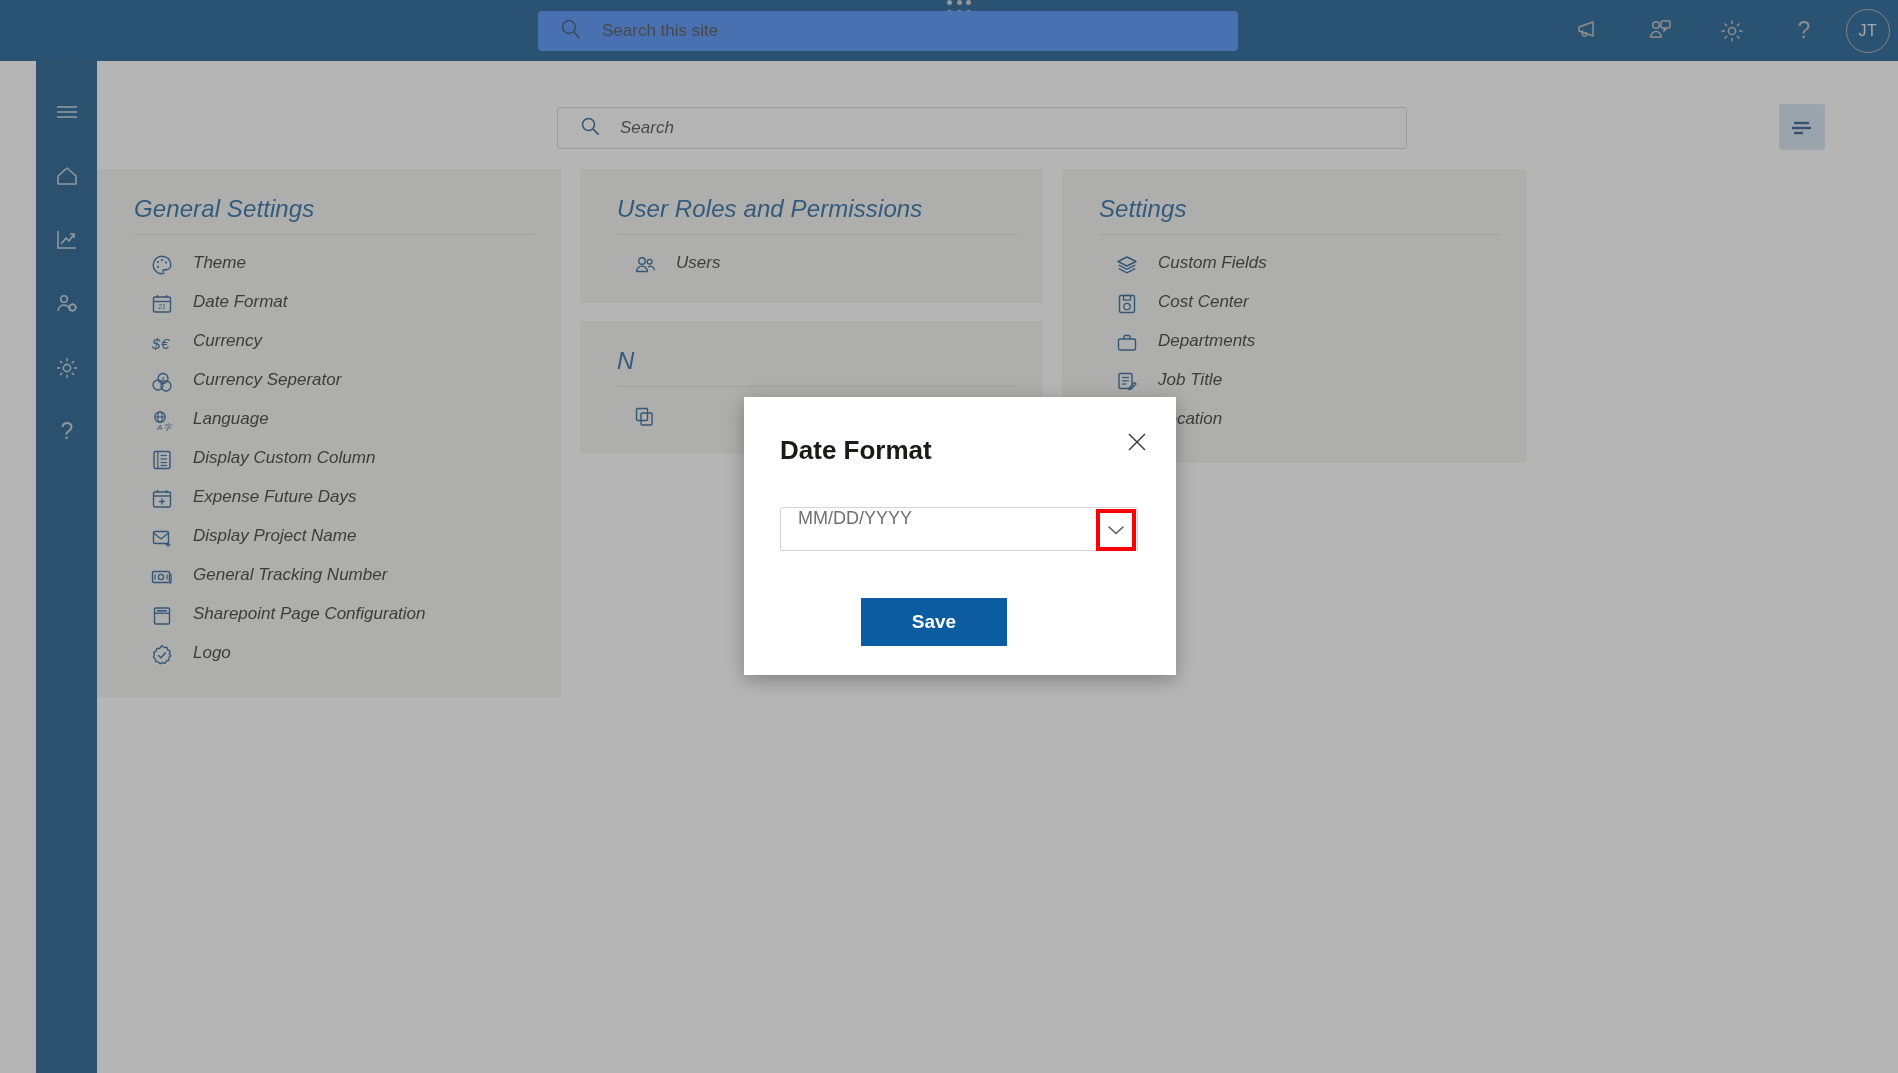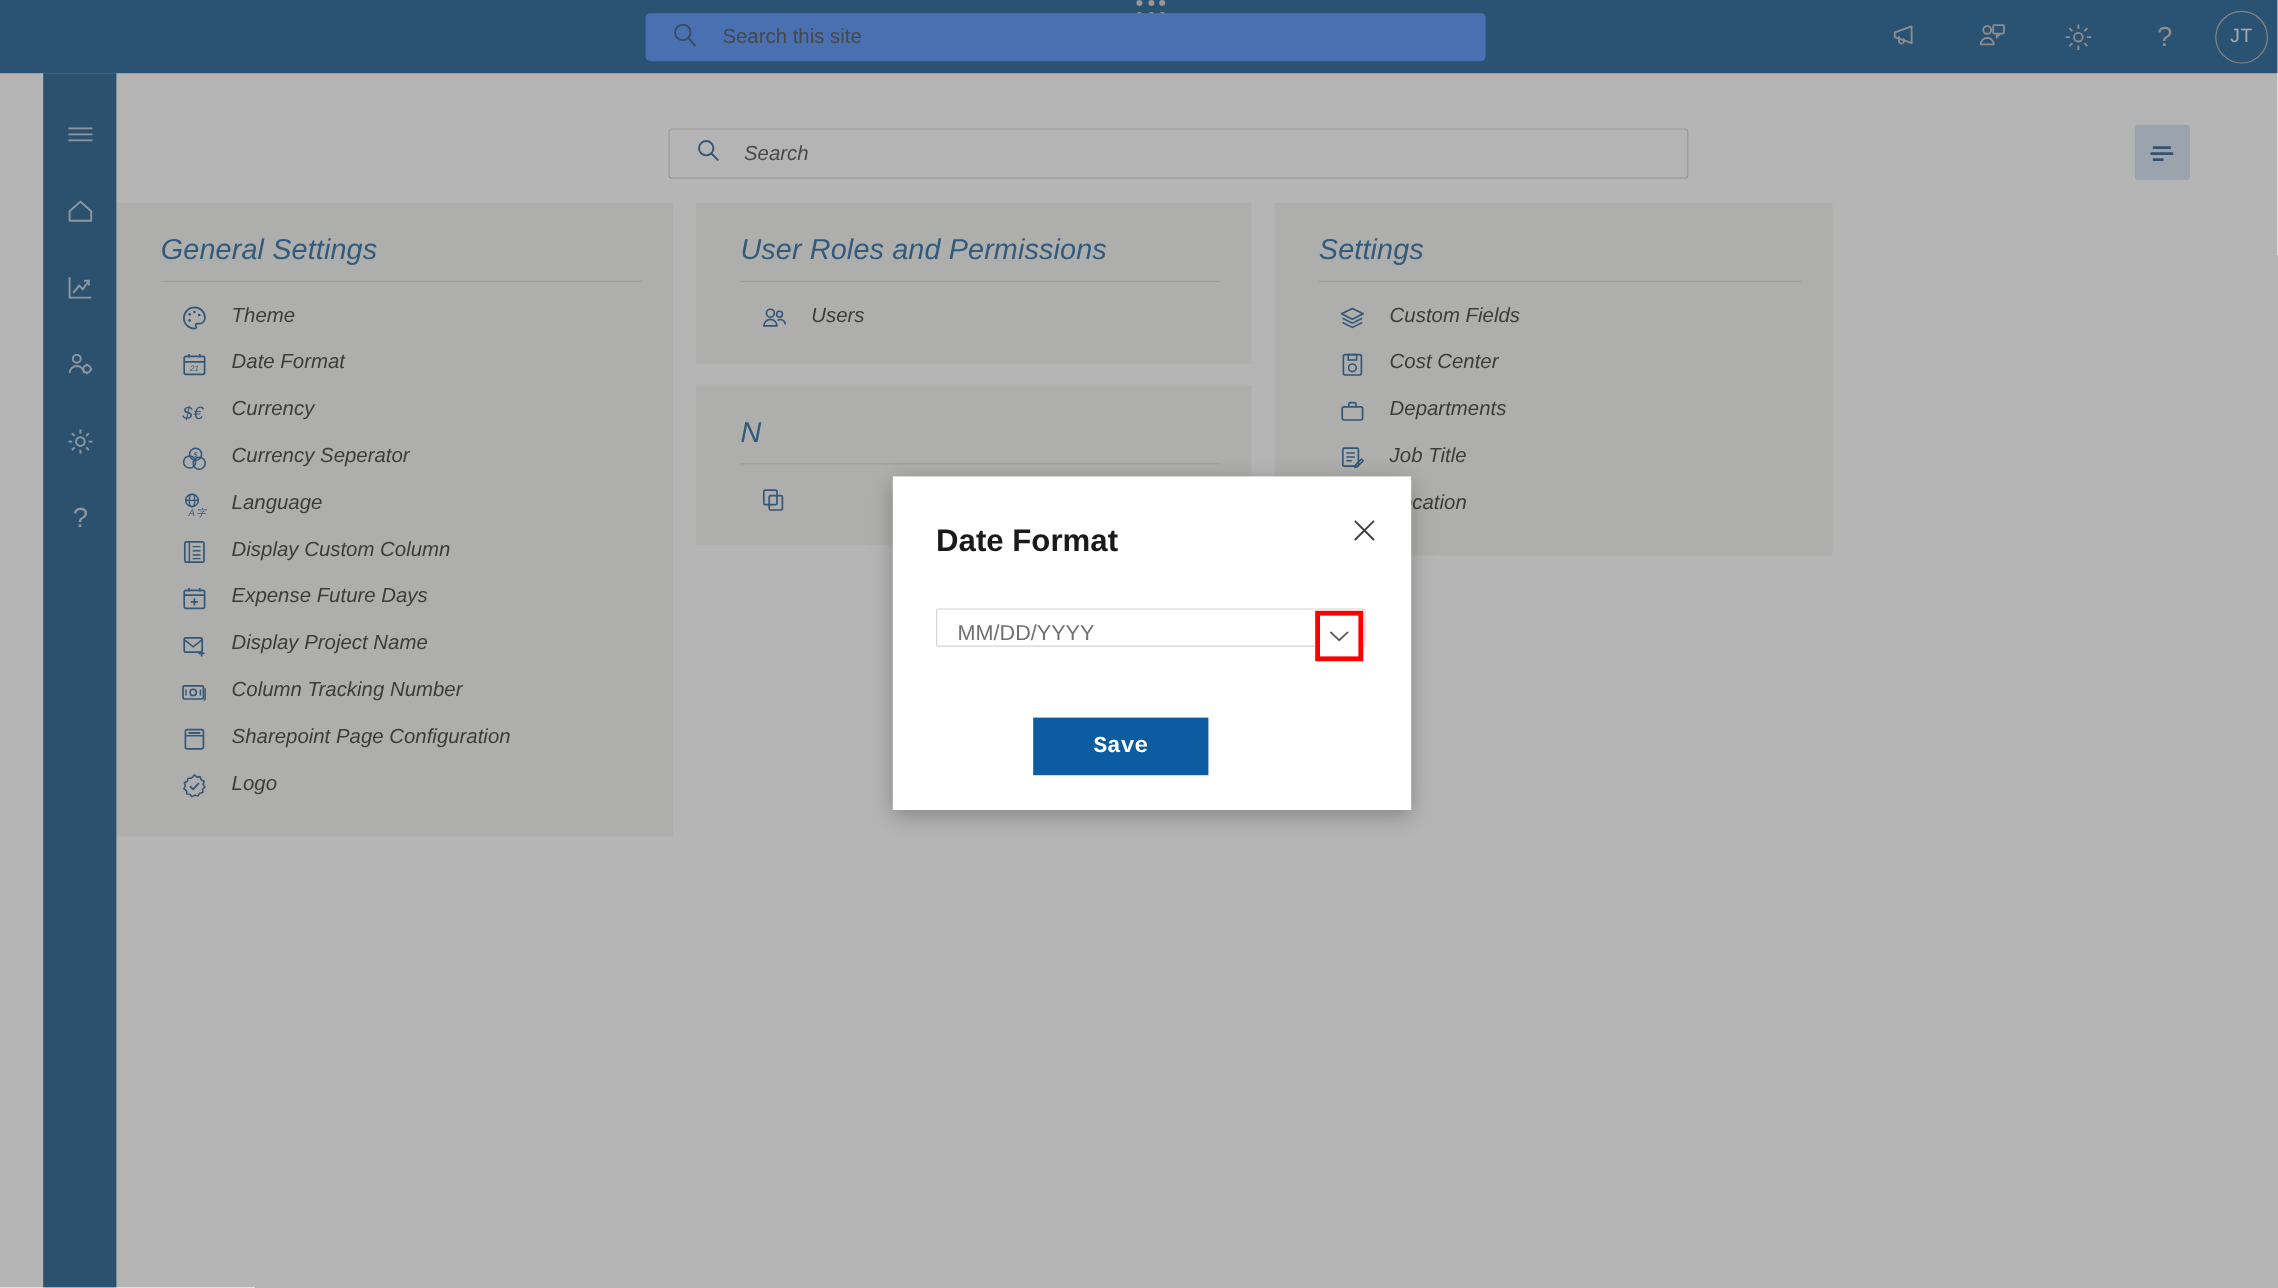--- a/index.html
+++ b/index.html
@@ -229,25 +229,25 @@
   #modal-close {
     position: absolute;
     right: 22px; top: 28px;
     width: 34px; height: 34px;
     display: flex; align-items: center; justify-content: center;
     cursor: pointer;
   }
   #format-select {
     position: absolute;
     left: 36px; top: 110px;
-    width: 358px; height: 32px;
+    width: 358px; height: 44px;
     border: 1px solid #d6d4d2;
     border-radius: 2px;
     background: #fff;
-    display: flex; align-items: flex-end;
+    display: flex; align-items: flex-start;
     cursor: pointer;
   }
   #format-value {
     margin-left: 17px;
     color: #707070;
     font-size: 18px;
   }
   #format-chevron {
     position: absolute;
     right: 1px; top: 1px;
@@ -259,21 +259,21 @@
   }
   #save-btn {
     position: absolute;
     left: 117px; top: 201px;
     width: 146px; height: 48px;
     background: #0b5ca1;
     border: none;
     color: #ffffff;
     font-size: 19px;
     font-weight: bold;
-    font-family: Liberation Mono, monospace;
+    font-family: Liberation Sans, sans-serif;
     cursor: pointer;
   }
 </style>
 </head>
 <body>
 
 <div id="app">
 
   <div id="suite-bar">
     <div class="waffle">
@@ -530,21 +530,21 @@
         <div class="item">
           <span class="ico">
             <svg width="24" height="24" viewBox="0 0 24 24">
               <rect x="2.5" y="6.5" width="17" height="11" rx="1.3" fill="none" stroke="#14538f" stroke-width="1.4"></rect>
               <circle cx="11" cy="12" r="2.6" fill="none" stroke="#14538f" stroke-width="1.3"></circle>
               <line x1="5" y1="9.5" x2="5" y2="14.5" stroke="#14538f" stroke-width="1.2"></line>
               <line x1="17" y1="9.5" x2="17" y2="14.5" stroke="#14538f" stroke-width="1.2"></line>
               <path d="M21 8.5 L21 17 a1.3 1.3 0 0 1 -1.3 1.3" fill="none" stroke="#14538f" stroke-width="1.2"></path>
             </svg>
           </span>
-          <span class="lbl">Column Tracking Number</span>
+          <span class="lbl">General Tracking Number</span>
         </div>
 
         <div class="item">
           <span class="ico">
             <svg width="24" height="24" viewBox="0 0 24 24">
               <rect x="4.5" y="4" width="15" height="16" rx="1.3" fill="none" stroke="#14538f" stroke-width="1.4"></rect>
               <line x1="4.5" y1="9.2" x2="19.5" y2="9.2" stroke="#14538f" stroke-width="1.3"></line>
               <rect x="7" y="6" width="10" height="1.6" fill="#14538f"></rect>
             </svg>
           </span>

